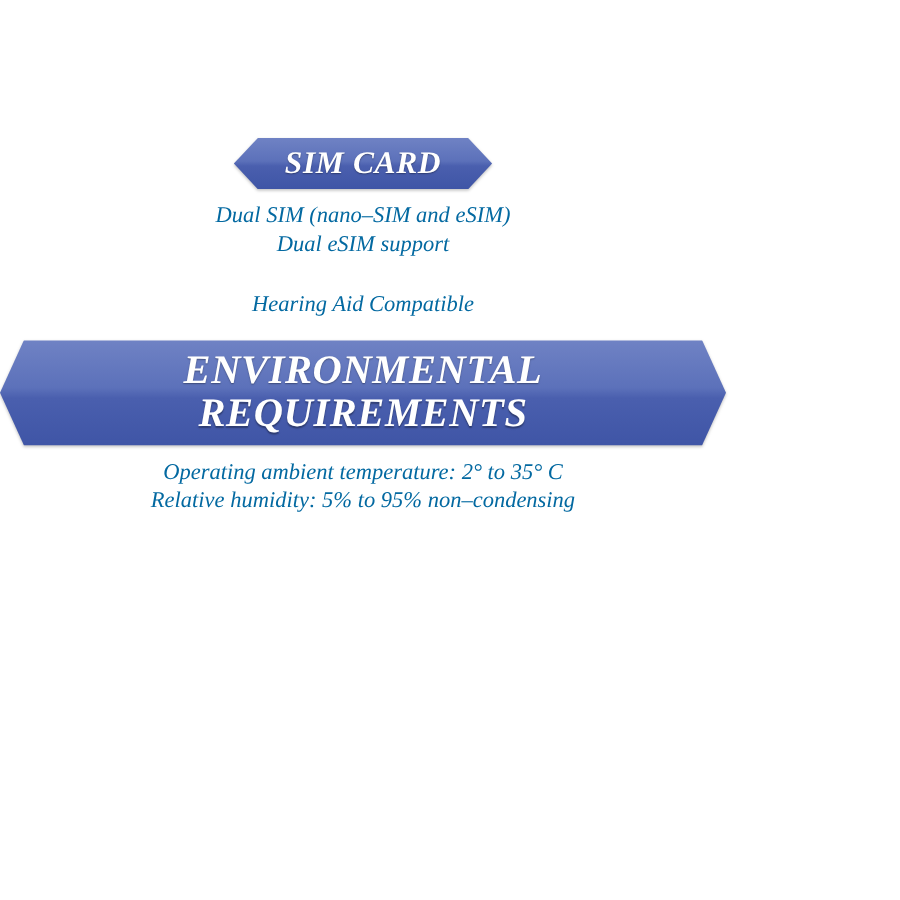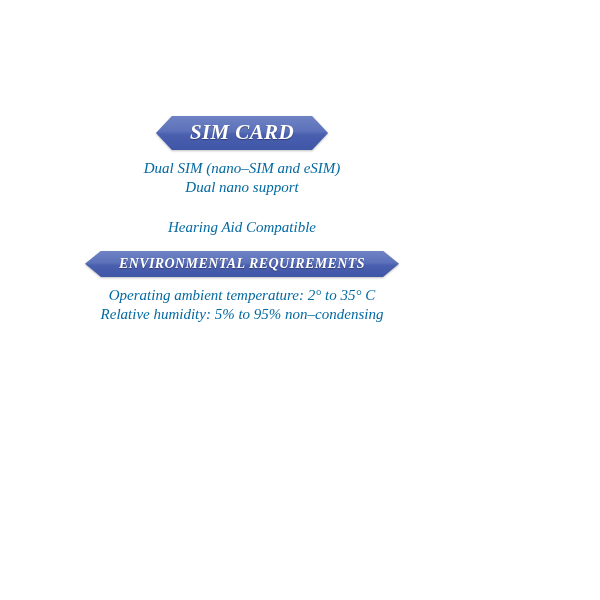--- a/index.html
+++ b/index.html
@@ -16,21 +16,21 @@
   }
   .page {
     position: relative;
     width: 484px;
     height: 600px;
     box-sizing: border-box;
     display: flex;
     flex-direction: column;
     align-items: center;
     justify-content: flex-start;
-    padding-top: 116px;
+    padding-top: 92px;
   }
   .section {
     width: 100%;
     display: flex;
     flex-direction: column;
     align-items: center;
   }
   
   .banner {
     position: relative;
@@ -49,21 +49,21 @@
     text-shadow: 0 1px 1px rgba(0,0,0,0.35);
     box-sizing: border-box;
   }
   .banner-wrap {
     position: relative;
     display: inline-block;
     filter: drop-shadow(0 1px 1px rgba(0,0,0,0.25));
   }
   .banner.size-1 { font-size: 21px; }
   .banner.size-2 { font-size: 21px; }
-  .banner.size-3 { font-size: 14px; }
+  .banner.size-3 { font-size: 27px; }
   .body-lines {
     margin-top: 9px;
     margin-bottom: 12px;
     text-align: center;
     font-family: "Liberation Serif", serif;
     font-style: italic;
     font-size: 15px;
     line-height: 1.28;
     color: #0369a1;
   }
@@ -80,21 +80,21 @@
 <body>
 
 <div class="page">
 
   <div class="section sec-1">
     <div class="banner-wrap">
       <div class="banner size-1">SIM CARD</div>
     </div>
     <div class="body-lines">
       <span class="body-line">Dual SIM (nano–SIM and eSIM)</span>
-      <span class="body-line">Dual nano support</span>
+      <span class="body-line">Dual eSIM support</span>
     </div>
   </div>
 
   <div class="section sec-2">
     <div class="body-lines tight">
       <span class="body-line">Hearing Aid Compatible</span>
     </div>
   </div>
 
   <div class="section sec-3">

